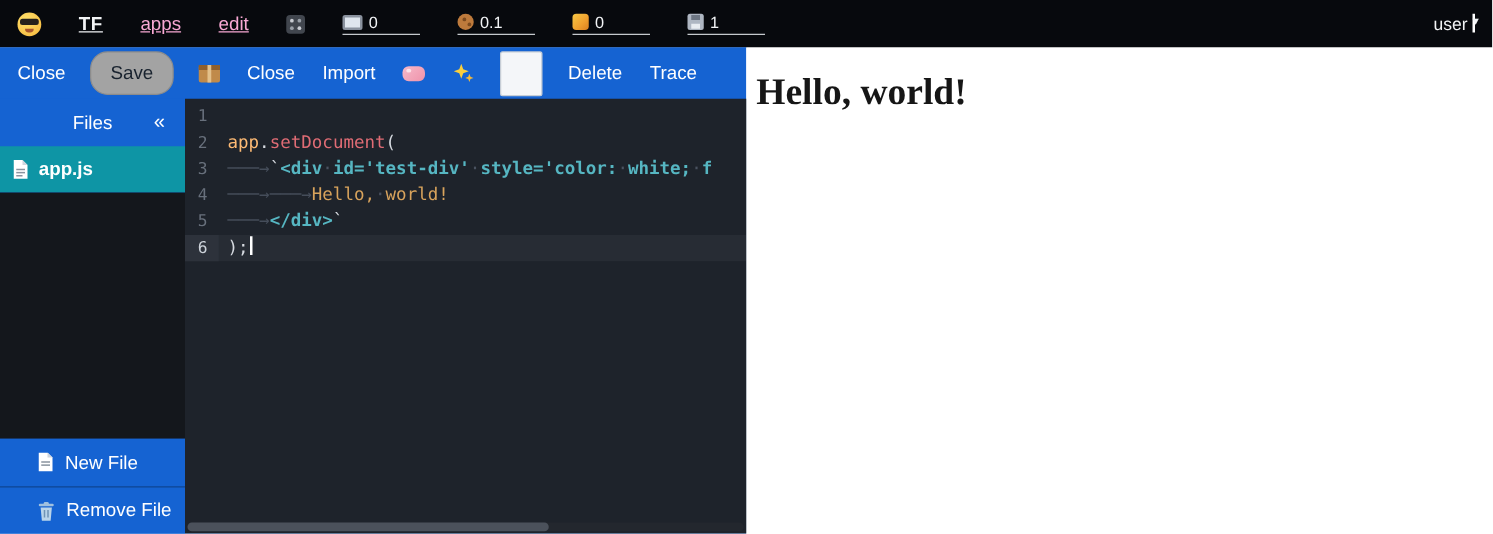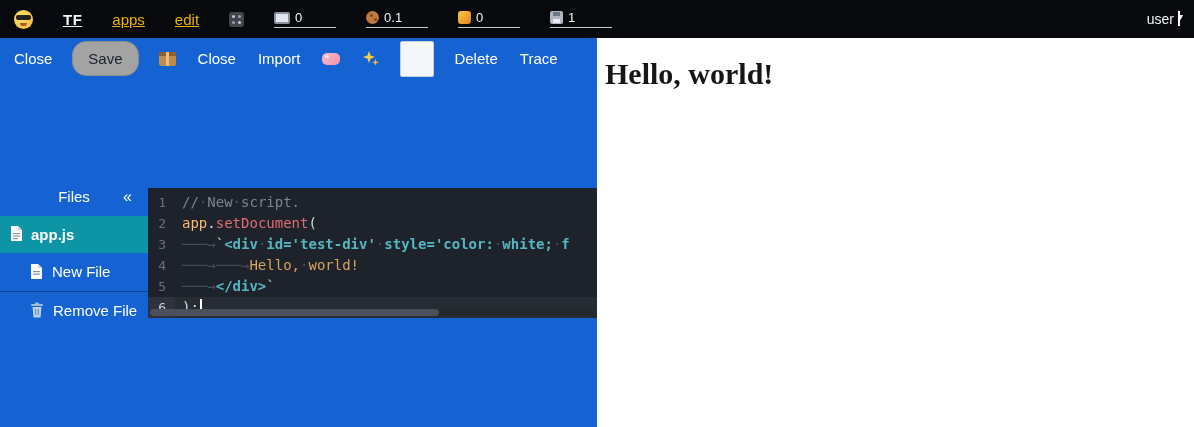--- a/index.html
+++ b/index.html
@@ -5,21 +5,21 @@
   * { box-sizing: border-box; }
   html, body { margin: 0; padding: 0; background: #fff; }
   body { font-family: "Liberation Sans", sans-serif; }
 
   .screen { width: 1194px; height: 427px; overflow: hidden; display: flex; flex-direction: column; background: #fff; }
 
   
   .topbar { height: 38px; flex: none; background: #07090d; display: flex; align-items: center; gap: 30px; padding: 0 14px; }
   .topbar a { text-decoration: underline; cursor: pointer; }
   .tf-link { color: #f2f4f6; font-size: 15px; font-weight: 600; letter-spacing: .5px; }
-  .nav-link { color: #eab308; font-size: 15px; }
+  .nav-link { color: #f9a8d4; font-size: 15px; }
   .stat { display: flex; align-items: flex-end; gap: 5px; width: 62px; border-bottom: 1px solid rgba(230,235,240,.85); padding-bottom: 3px; cursor: text; }
   .stat .val { color: #f2f4f6; font-size: 13px; line-height: 13px; }
   .user-menu { margin-left: auto; color: #f2f4f6; font-size: 14px; display: flex; align-items: flex-start; gap: 3px; cursor: pointer; }
   .user-menu .caret { font-size: 10px; }
 
   
   .i-smiley { width: 19px; height: 19px; border-radius: 50%; background: radial-gradient(circle at 35% 30%, #ffe06a, #f6b73c); position: relative; flex: none; }
   .i-smiley::before { content: ""; position: absolute; left: 2px; right: 2px; top: 5px; height: 5px; background: #26211c; border-radius: 2px; }
   .i-smiley::after { content: ""; position: absolute; left: 6px; right: 6px; bottom: 3px; height: 3px; border-radius: 0 0 5px 5px; background: #a9552c; }
   .i-dice { width: 15px; height: 15px; border-radius: 3px; background: #41464e; position: relative; flex: none; }
@@ -42,21 +42,21 @@
   .tb-btn.save { background: #a3a3a3; color: #18222e; border: 1px solid #8c8c8c; border-radius: 14px; padding: 8px 15px; }
   .icon-btn { background: none; border: none; padding: 2px; cursor: pointer; display: flex; align-items: center; }
   .i-package { width: 17px; height: 14px; border-radius: 2px; background: #c08a4a; position: relative; }
   .i-package::before { content: ""; position: absolute; left: 0; right: 0; top: 0; height: 4px; background: #8f5f2c; }
   .i-package::after { content: ""; position: absolute; left: 7px; top: 0; bottom: 0; width: 3px; background: #e3c08a; }
   .i-soap { width: 18px; height: 12px; border-radius: 5px; background: linear-gradient(135deg, #f7b9c9, #ef93ab); position: relative; }
   .i-soap::before { content: ""; position: absolute; top: 2px; left: 3px; width: 4px; height: 3px; border-radius: 50%; background: #fde3ea; }
   .swatch-btn { width: 34px; height: 36px; background: #f4f6f9; border: 1px solid #c6cdd6; border-radius: 2px; cursor: pointer; }
 
   
-  .workspace { flex: 1; display: flex; min-height: 0; align-items: center; }
+  .workspace { flex: 1; display: flex; min-height: 0; }
   .sidebar { width: 148px; flex: none; display: flex; flex-direction: column; background: #1563d2; }
   .files-header { height: 38px; flex: none; position: relative; display: flex; align-items: center; justify-content: center; color: #fff; font-size: 15px; }
   .collapse-btn { position: absolute; right: 10px; top: 0; bottom: 0; background: none; border: none; color: #fff; font-size: 16px; cursor: pointer; }
   .file-item { height: 37px; flex: none; background: #0e95a5; display: flex; align-items: center; gap: 8px; padding: 0 10px; color: #fff; font-weight: bold; font-size: 15px; cursor: pointer; }
   .sidebar-void { flex: 1; background: #14171c; }
   .file-action { height: 38px; flex: none; background: #1563d2; border: none; color: #fff; font-size: 15px; font-family: "Liberation Sans", sans-serif; display: flex; align-items: center; gap: 9px; padding: 0 0 0 30px; cursor: pointer; text-align: left; }
   .file-action.remove { border-top: 1px solid rgba(0,0,0,.3); }
 
   
   .editor { flex: 1; min-width: 0; position: relative; background: #1e232b; overflow: hidden; font-family: "DejaVu Sans Mono", monospace; font-size: 14px; padding-top: 4px; }
@@ -180,21 +180,21 @@
               <path d="M2.5 5 h9 l-1 10.5 h-7 z" fill="#b9d4ea"></path>
               <rect x="5" y="7" width="1.2" height="6" fill="#6f93b5"></rect>
               <rect x="7.8" y="7" width="1.2" height="6" fill="#6f93b5"></rect>
             </svg>
             <span>Remove File</span>
           </button>
         </aside>
 
         <div class="editor">
           <div>
-              <div class="code-line"><span class="gutter">1</span><span class="code-text"><span class="tok-comment">//</span><span class="tok-ws">·</span><span class="tok-comment">New</span><span class="tok-ws">·</span><span class="tok-comment">script.</span></span></div>
+              <div class="code-line"><span class="gutter">1</span></div>
               <div class="code-line"><span class="gutter">2</span><span class="code-text"><span class="tok-variable">app</span><span class="tok-fg">.</span><span class="tok-property">setDocument</span><span class="tok-fg">(</span></span></div>
               <div class="code-line"><span class="gutter">3</span><span class="code-text"><span class="tok-tab">───→</span><span class="tok-fg">`</span><span class="tok-tag">&lt;div</span><span class="tok-ws">·</span><span class="tok-tag">id='test-div'</span><span class="tok-ws">·</span><span class="tok-tag">style='color:</span><span class="tok-ws">·</span><span class="tok-tag">white;</span><span class="tok-ws">·</span><span class="tok-tag">f</span></span></div>
               <div class="code-line"><span class="gutter">4</span><span class="code-text"><span class="tok-tab">───→</span><span class="tok-tab">───→</span><span class="tok-string">Hello,</span><span class="tok-ws">·</span><span class="tok-string">world!</span></span></div>
               <div class="code-line"><span class="gutter">5</span><span class="code-text"><span class="tok-tab">───→</span><span class="tok-tag">&lt;/div&gt;</span><span class="tok-fg">`</span></span></div>
               <div class="code-line active"><span class="gutter">6</span><span class="code-text"><span class="tok-fg">);</span><span class="caret"></span></span></div>
             </div>
           <div class="hscroll">
             <div class="hscroll-thumb"></div>
           </div>
         </div>

